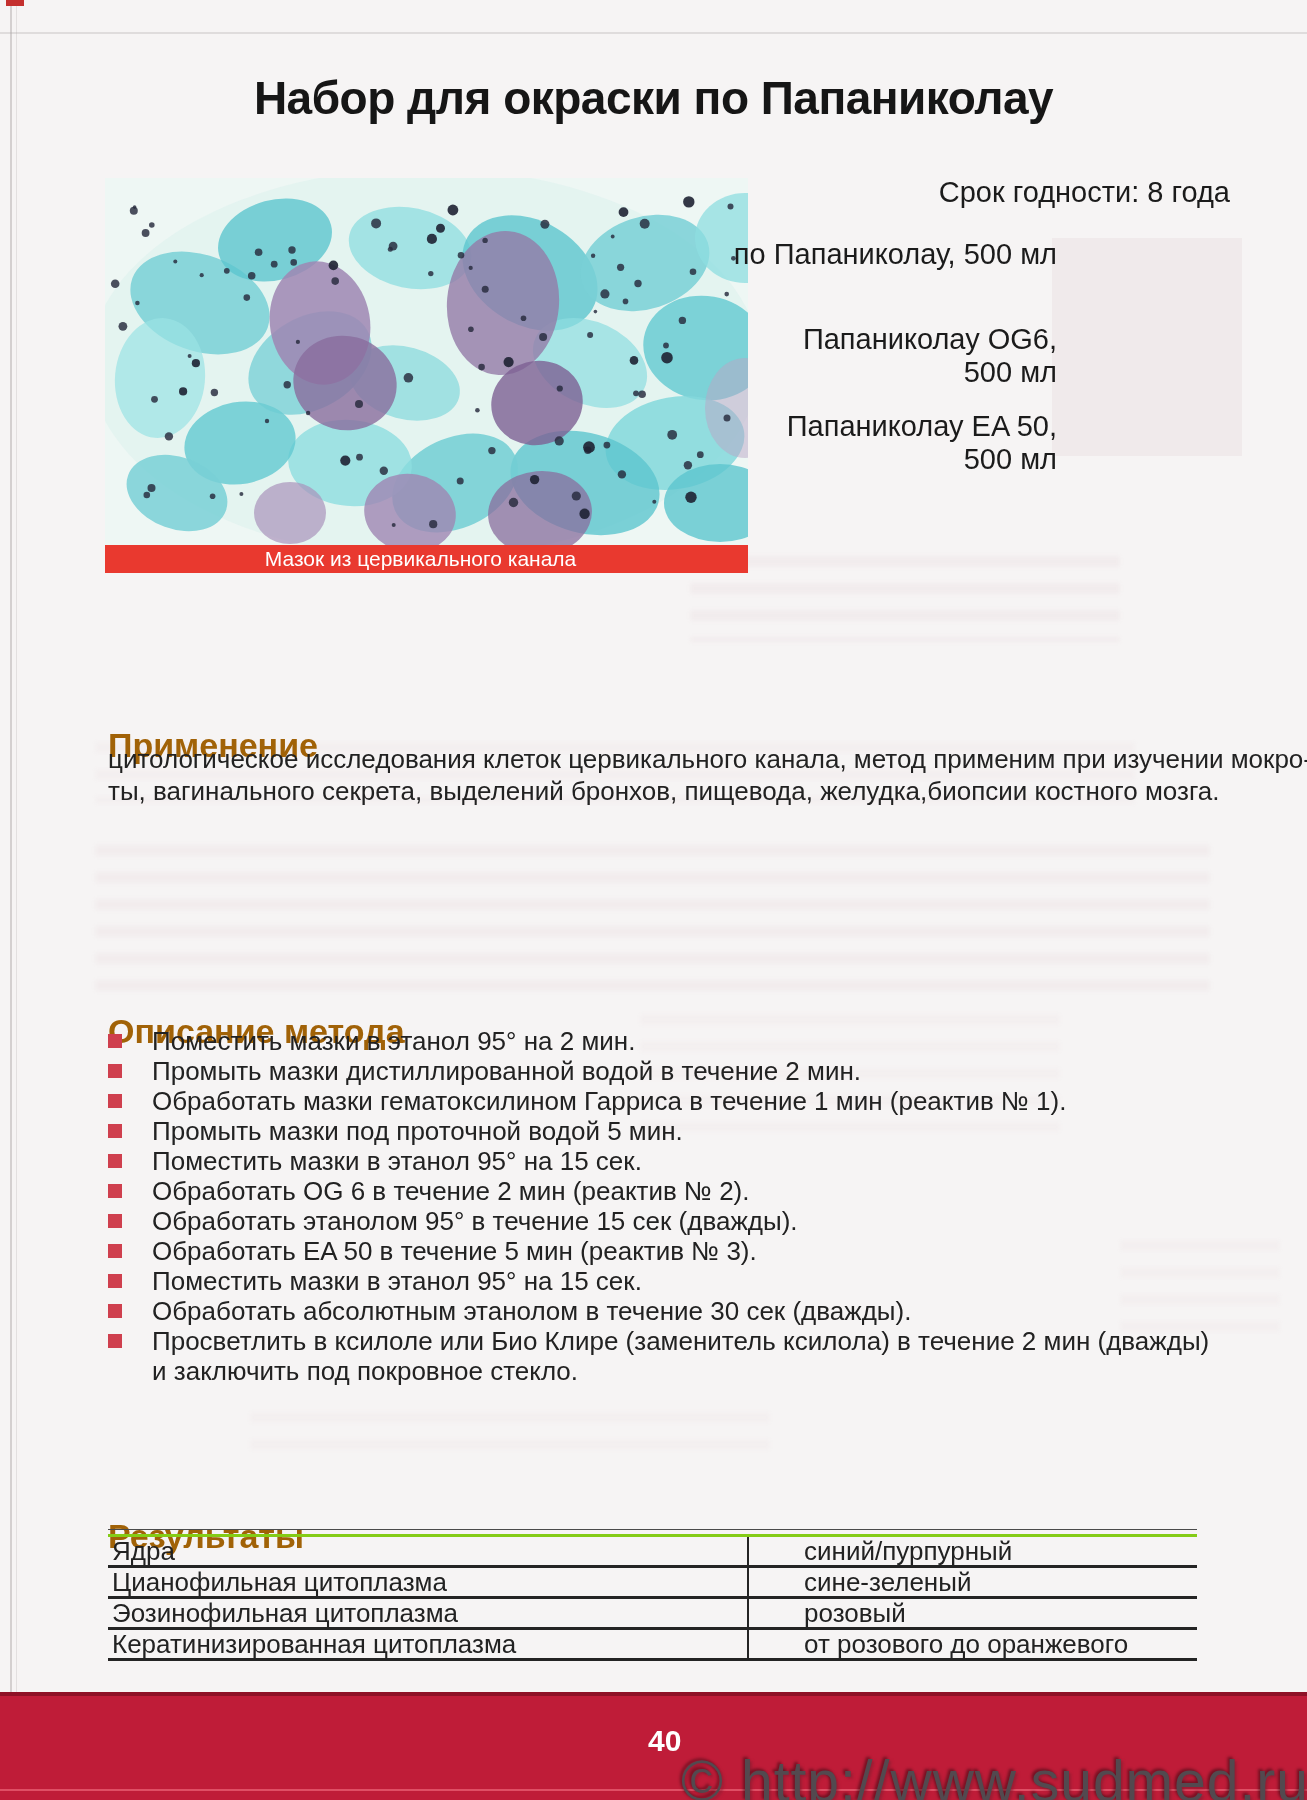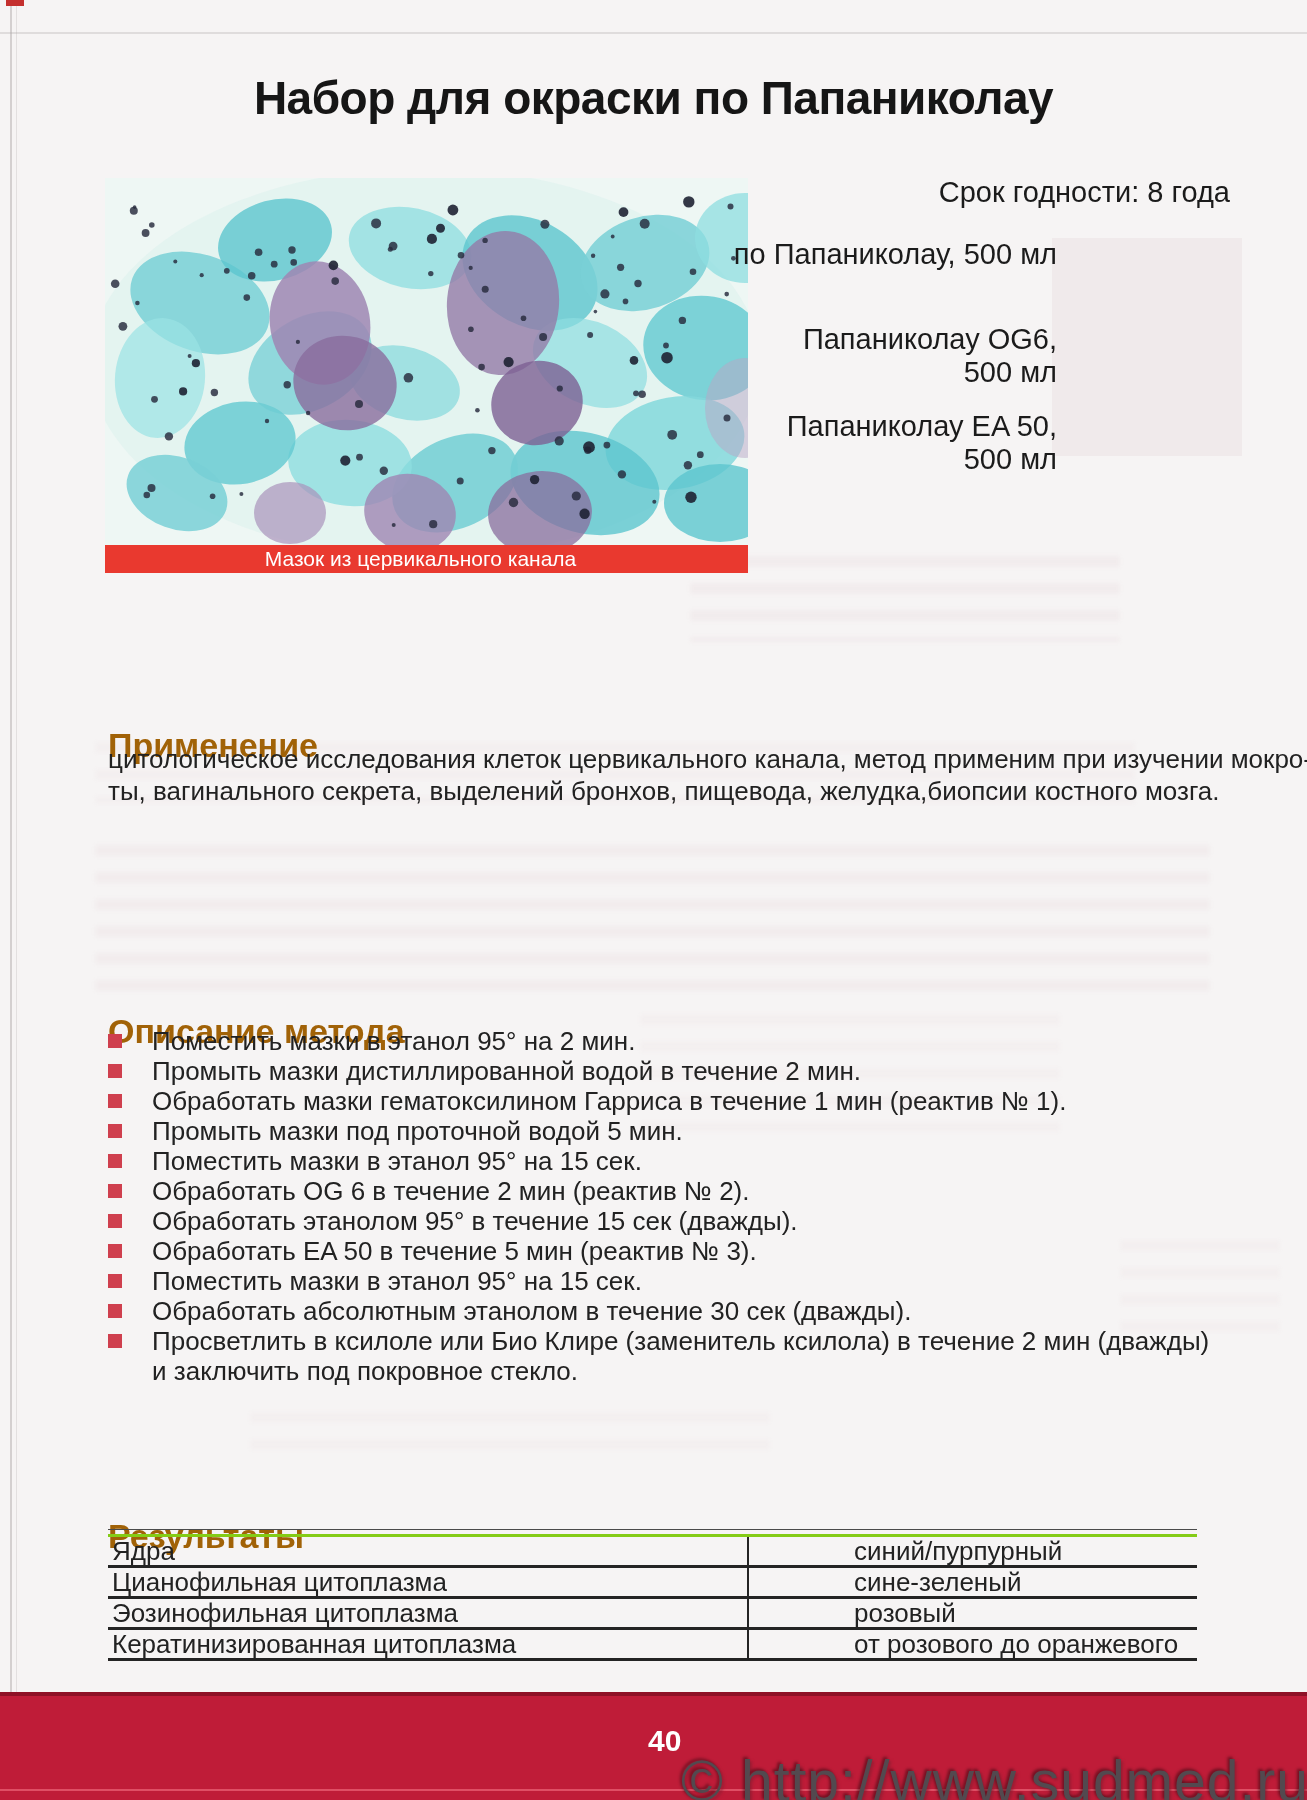--- a/index.html
+++ b/index.html
@@ -41,21 +41,21 @@
   .steps{position:absolute;left:108px;top:1026px;width:1105px;list-style:none;margin:0;padding:0;}
   .steps li{position:relative;padding-left:44px;font-size:26px;line-height:30px;color:#222;}
   .steps .sq{position:absolute;left:0;top:8px;width:14px;height:14px;background:var(--bullet-red,#cf3f4e);}
   .results-h{top:1489px}
   
   .tline{position:absolute;left:108px;top:1529px;width:1089px;height:1px;background:#4a4a4a;}
   .rtable{position:absolute;left:108px;top:1534px;width:1089px;border-top:3px solid #84cc16;}
   .trow{display:flex;border-bottom:3px solid #242424;height:28px;align-items:center;}
   .tc{font-size:26px;color:#222;}
   .tc.l{width:635px;border-right:2px solid #242424;padding-left:4px;align-self:stretch;display:flex;align-items:center;}
-  .tc.r{padding-left:105px;}
+  .tc.r{padding-left:55px;}
   
   .footer{position:absolute;left:0;top:1692px;width:1307px;height:108px;
           background:var(--footer-band,#bf1c38);border-top:4px solid #8e1126;overflow:hidden;box-sizing:border-box;}
   .footer .shine{position:absolute;left:0;bottom:9px;width:100%;height:2px;background:rgba(255,130,145,.5);}
   .pageno{position:absolute;left:648px;top:28px;font-size:30px;font-weight:bold;color:#fff;}
   .watermark{position:absolute;right:-2px;bottom:-14px;font-size:57px;letter-spacing:1px;white-space:nowrap;
              color:#53494f;text-shadow:-2px -2px 3px rgba(0,0,0,.4), 2px 2px 3px rgba(140,30,50,.75);}
 </style>
 </head>
 <body>

